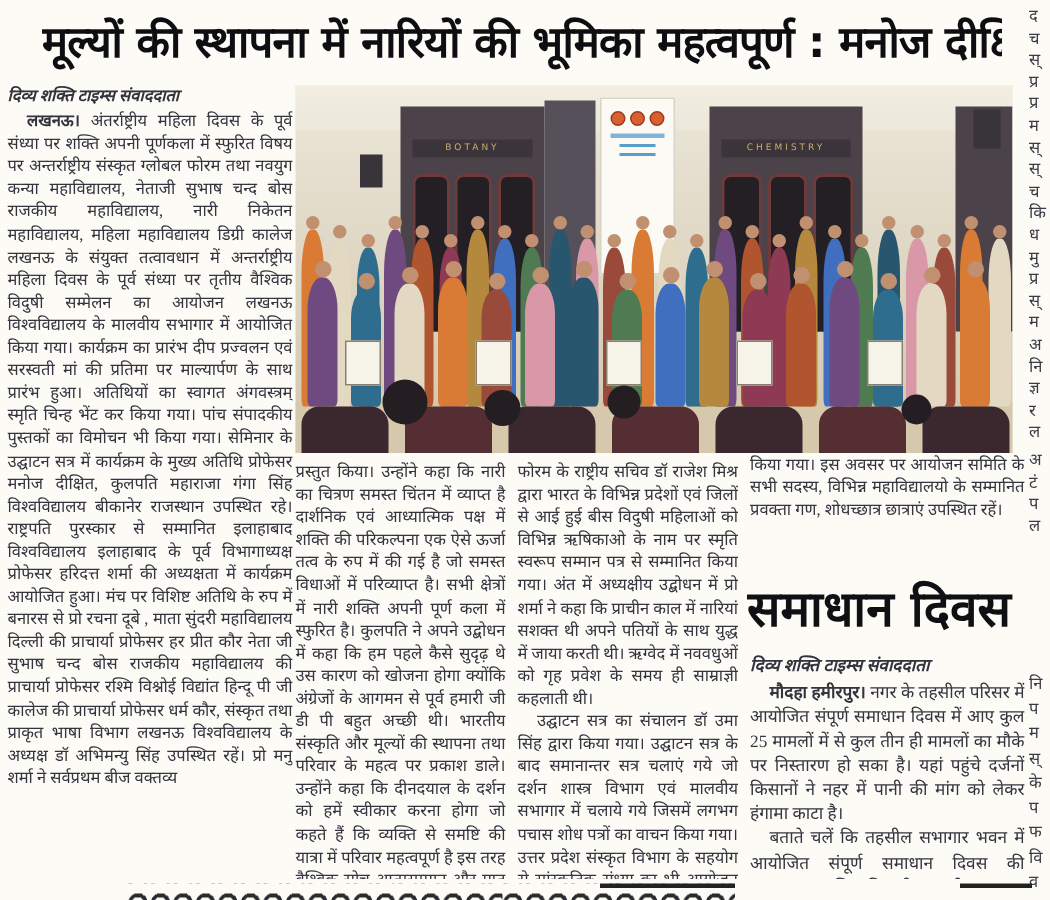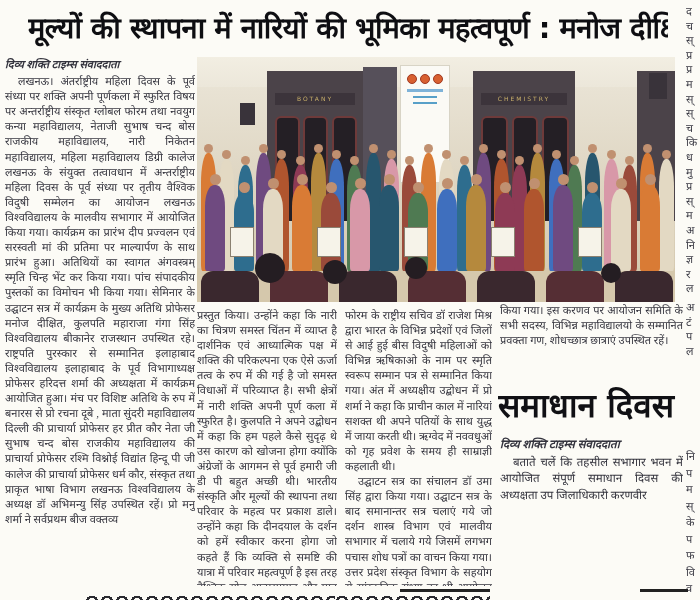--- a/index.html
+++ b/index.html
@@ -16,21 +16,21 @@
     text-align:center; font-size:29px; line-height:48px; font-weight:bold;
     color:#0e0e12; letter-spacing:-0.5px; white-space:nowrap; overflow:hidden;
     font-family:"DejaVu Sans","Liberation Sans",sans-serif;
   }
   
   .col { position:absolute; overflow:hidden; text-align:justify;
          font-size:11px; line-height:15.1px; }
   .col p { text-align:justify; }
   .byline { font-weight:bold; text-align:center; margin-bottom:2px;font-style:italic; }
   .indent { text-indent:13px; }
-  b.dateline { font-weight:normal; }
+  b.dateline { font-weight:bold; }
   #col1 { left:5px;   top:57px;  width:190px; height:528px; }
   #col2 { left:197px; top:308px; width:140px; height:278px; }
   #col3 { left:345px; top:308px; width:147px; height:278px; }
   #col4 { left:500px; top:303px; width:183px; height:283px; }
   
   .sub-headline {
     position:absolute; left:498px; top:380px; width:202px; height:52px;
     font-size:33px; line-height:52px; font-weight:bold; color:#101014;
     white-space:nowrap; overflow:hidden;
     font-family:"DejaVu Sans","Liberation Sans",sans-serif;
@@ -275,25 +275,26 @@
   <p>प्रस्तुत किया। उन्होंने कहा कि नारी का चित्रण समस्त चिंतन में व्याप्त है दार्शनिक एवं आध्यात्मिक पक्ष में शक्ति की परिकल्पना एक ऐसे ऊर्जा तत्व के रुप में की गई है जो समस्त विधाओं में परिव्याप्त है। सभी क्षेत्रों में नारी शक्ति अपनी पूर्ण कला में स्फुरित है। कुलपति ने अपने उद्बोधन में कहा कि हम पहले कैसे सुदृढ़ थे उस कारण को खोजना होगा क्योंकि अंग्रेजों के आगमन से पूर्व हमारी जी डी पी बहुत अच्छी थी। भारतीय संस्कृति और मूल्यों की स्थापना तथा परिवार के महत्व पर प्रकाश डाले। उन्होंने कहा कि दीनदयाल के दर्शन को हमें स्वीकार करना होगा जो कहते हैं कि व्यक्ति से समष्टि की यात्रा में परिवार महत्वपूर्ण है इस तरह वैश्विक सोच आत्मसम्मान और मातृ जागरण आवश्यक है और हमें भारतीय होने का गर्व होना चाहिए। ग्लोबल संस्कृत</p>
 </div>
 
 <div class="col" id="col3">
   <p>फोरम के राष्ट्रीय सचिव डॉ राजेश मिश्र द्वारा भारत के विभिन्न प्रदेशों एवं जिलों से आई हुई बीस विदुषी महिलाओं को विभिन्न ऋषिकाओ के नाम पर स्मृति स्वरूप सम्मान पत्र से सम्मानित किया गया। अंत में अध्यक्षीय उद्बोधन में प्रो शर्मा ने कहा कि प्राचीन काल में नारियां सशक्त थी अपने पतियों के साथ युद्ध में जाया करती थी। ऋग्वेद में नववधुओं को गृह प्रवेश के समय ही साम्राज्ञी कहलाती थी।</p>
   <p class="indent">उद्घाटन सत्र का संचालन डॉ उमा सिंह द्वारा किया गया। उद्घाटन सत्र के बाद समानान्तर सत्र चलाएं गये जो दर्शन शास्त्र विभाग एवं मालवीय सभागार में चलाये गये जिसमें लगभग पचास शोध पत्रों का वाचन किया गया। उत्तर प्रदेश संस्कृत विभाग के सहयोग से सांस्कृतिक संध्या का भी आयोजन किया गया।</p>
 
 </div>
 
 <div class="col" id="col4">
-  <p>किया गया। इस करणव पर आयोजन समिति के सभी सदस्य, विभिन्न महाविद्यालयो के सम्मानित प्रवक्ता गण, शोधच्छात्र छात्राएं उपस्थित रहें।</p>
+  <p>किया गया। इस अवसर पर आयोजन समिति के सभी सदस्य, विभिन्न महाविद्यालयो के सम्मानित प्रवक्ता गण, शोधच्छात्र छात्राएं उपस्थित रहें।</p>
 </div>
 
 <div class="sub-headline">समाधान दिवस</div>
 <div class="col" id="art2-body">
   <p class="byline">दिव्य शक्ति टाइम्स संवाददाता</p>
+  <p class="indent"><b class="dateline">मौदहा हमीरपुर।</b> <span>नगर के तहसील परिसर में आयोजित संपूर्ण समाधान दिवस में आए कुल 25 मामलों में से कुल तीन ही मामलों का मौके पर निस्तारण हो सका है। यहां पहुंचे दर्जनों किसानों ने नहर में पानी की मांग को लेकर हंगामा काटा है।</span></p>
   <p class="indent">बताते चलें कि तहसील सभागार भवन में आयोजित संपूर्ण समाधान दिवस की अध्यक्षता उप जिलाधिकारी करणवीर</p>
 </div>
 
 <div class="cut-frag" style="left:85px;width:250px"></div>
 <div class="cut-frag" style="left:335px;width:155px"></div>
 <div class="cut-bar" style="left:400px;width:90px"></div>
 <div class="cut-bar" style="left:640px;width:48px"></div>
 
 </body></html>

